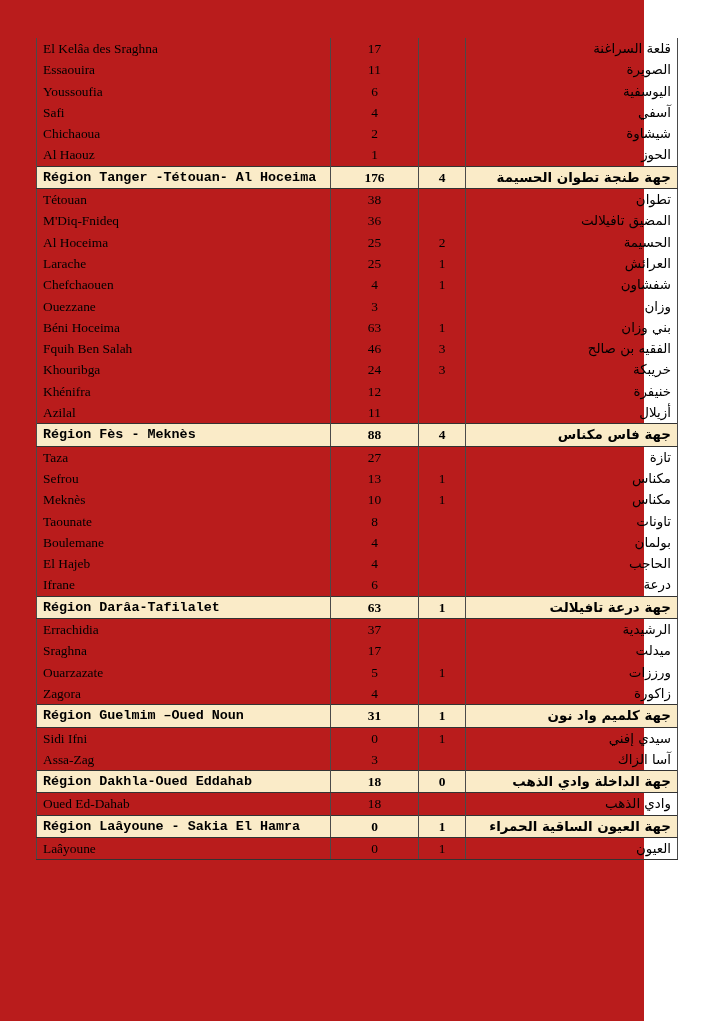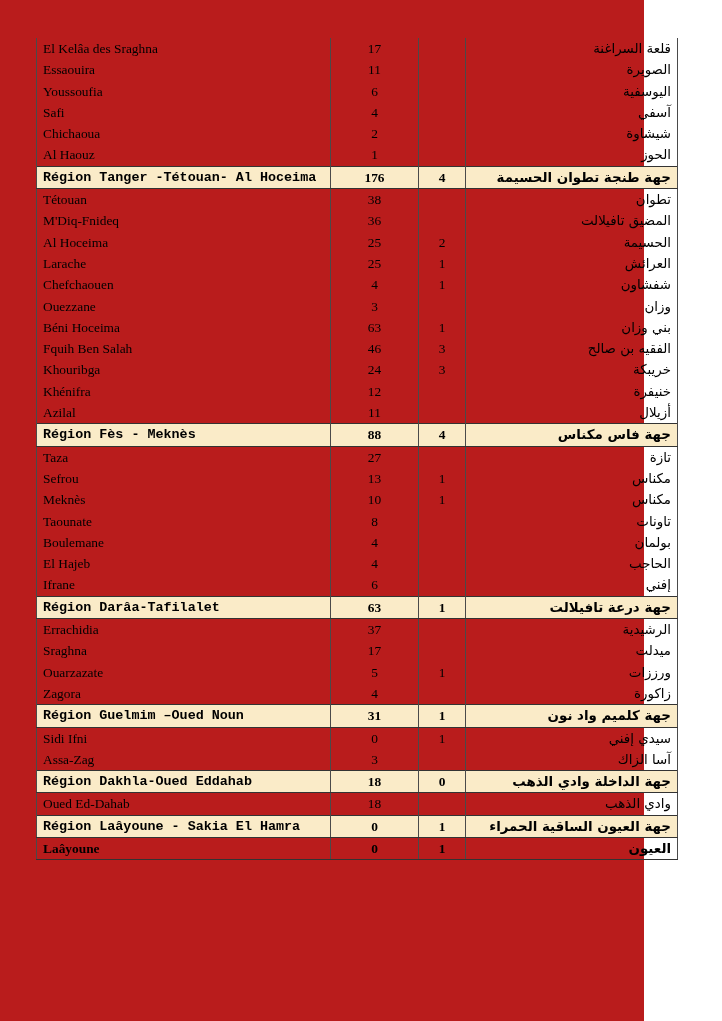--- a/index.html
+++ b/index.html
@@ -64,21 +64,21 @@
   tr.region-row td {
     background: #fAEBC8;
     font-weight: bold;
     border-top: 1.9px solid #333;
     border-bottom: 1.9px solid #333;
   }
   tr.region-row td.cell-fr  { font-size: 13.6px; font-family: Liberation Mono, monospace; }
   tr.region-row td.cell-ar  { font-size: 12.2px; font-weight: bold; }
 
   
-  tr.last-row td { border-bottom: 1.9px solid #333; font-weight: bold; }
+  tr.last-row td { border-bottom: 1.9px solid #333; }
 
   
   #footer {
     position: absolute;
     left: 0;
     top: 960px;
     width: 722px;
     height: 60px;
   }
 </style>
@@ -242,21 +242,21 @@
         <tr>
           <td class="cell-fr">El  Hajeb</td>
           <td class="cell-num">4</td>
           <td class="cell-num"></td>
           <td class="cell-ar">الحاجب</td>
         </tr>
         <tr>
           <td class="cell-fr">Ifrane</td>
           <td class="cell-num">6</td>
           <td class="cell-num"></td>
-          <td class="cell-ar">إفني</td>
+          <td class="cell-ar">درعة</td>
         </tr>
         <tr class="region-row">
           <td class="cell-fr">Région Darâa-Tafilalet</td>
           <td class="cell-num">63</td>
           <td class="cell-num">1</td>
           <td class="cell-ar">جهة درعة تافيلالت</td>
         </tr>
         <tr>
           <td class="cell-fr">Errachidia</td>
           <td class="cell-num">37</td>

